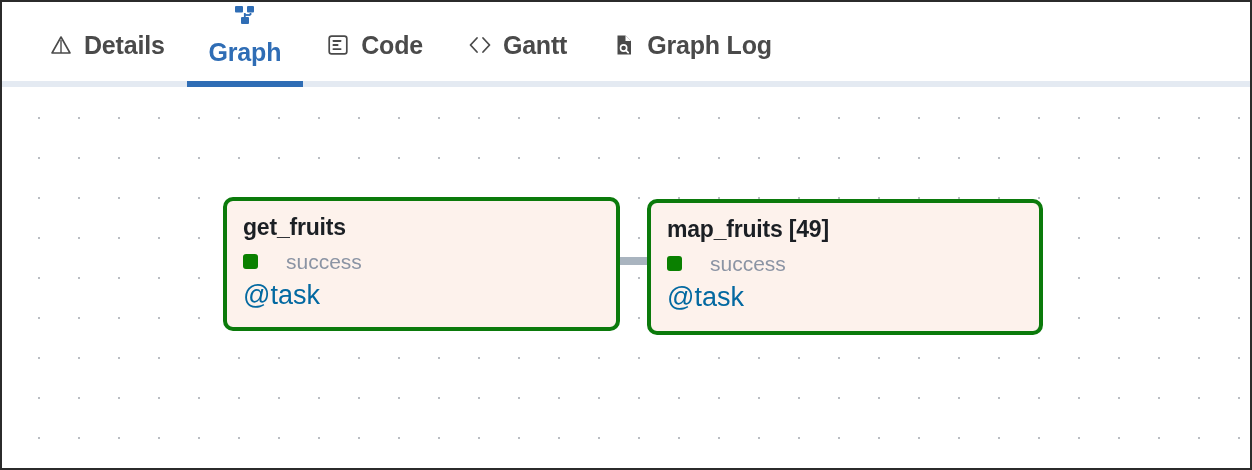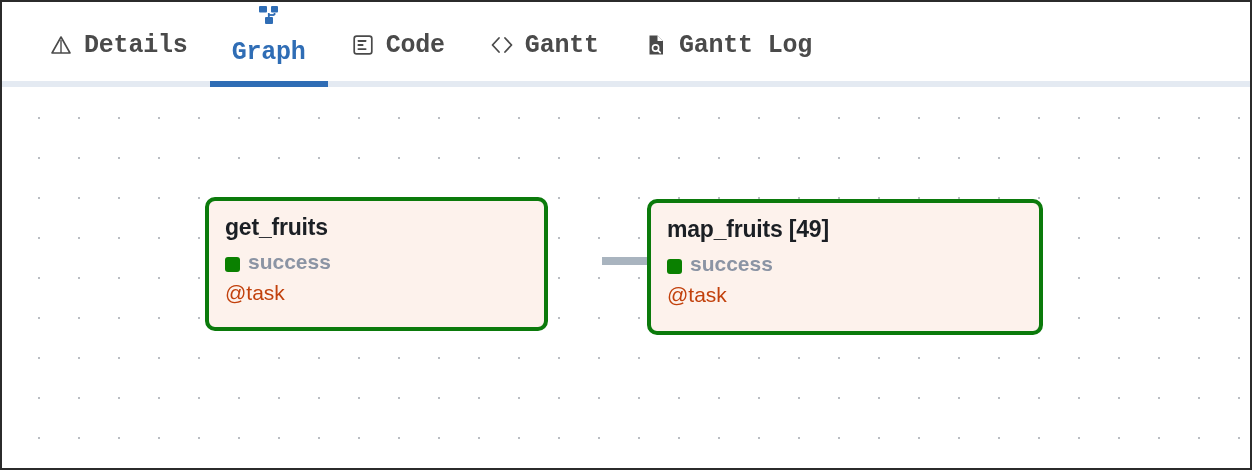--- a/index.html
+++ b/index.html
@@ -51,21 +51,21 @@
     padding: 0 22px;
     box-sizing: border-box;
     cursor: pointer;
     user-select: none;
     color: #4a4a4a;
     font-size: 25px;
     font-weight: bold;
     letter-spacing: -0.2px;
     background: transparent;
     border: none;
-    font-family: Liberation Mono, monospace;
+    font-family: Liberation Sans, sans-serif;
   }
   .tab .tab-label { line-height: 1; padding-top: 2px; }
   .tab .tab-icon {
     display: inline-flex;
     align-items: center;
     justify-content: center;
     width: 26px;
     height: 26px;
     flex: 0 0 26px;
   }
@@ -108,41 +108,40 @@
   }
   .node-title {
     font-size: 23px;
     font-weight: bold;
     color: #1b1f24;
     line-height: 1.15;
     letter-spacing: -0.2px;
   }
   .node-status-row {
     display: flex;
-    align-items: flex-end;
-    gap: 8px;
+    align-items: center;
+    gap: 28px;
     margin-top: 11px;
-    font-weight: bold;
   }
   .status-swatch {
     width: 15px;
     height: 15px;
     border-radius: 3px;
     background: #0a8000;
     flex: 0 0 15px;
   }
   .status-text {
     font-size: 21px;
     color: #8b94a4;
     line-height: 1;
   }
   .node-type {
     margin-top: 10px;
-    font-size: 21px;
-    color: #c2410c;
+    font-size: 27px;
+    color: #0369a1;
     line-height: 1;
   }
 </style>
 </head>
 <body>
 
 <div class="app-frame">
 
   <div class="tab-bar">
     <div class="tab-bar-underline"></div>
@@ -196,31 +195,31 @@
 
     <button class="tab">
       <span class="tab-icon">
         <svg width="24" height="24" viewBox="0 0 24 24" aria-hidden="true">
           <path d="M5.5 2.5 h8 L19 8 v13.5 H5.5 Z" fill="#4a4a4a"></path>
           <path d="M13.5 2.5 V8 H19 Z" fill="#ffffff"></path>
           <circle cx="11.6" cy="15" r="3.1" fill="none" stroke="#ffffff" stroke-width="1.6"></circle>
           <line x1="13.9" y1="17.3" x2="16.2" y2="19.6" stroke="#ffffff" stroke-width="1.8" stroke-linecap="round"></line>
         </svg>
       </span>
-      <span class="tab-label">Gantt Log</span>
+      <span class="tab-label">Graph Log</span>
     </button>
   </div>
 
   <div class="graph-canvas">
 
     <svg class="edge-layer" width="1248" height="381">
       <line x1="600" y1="174" x2="647" y2="174" stroke="#a9b4bf" stroke-width="8" stroke-linecap="butt"></line>
     </svg>
 
-    <div class="node" style="left:203px; top:110px; width:343px; height:134px;">
+    <div class="node" style="left:221px; top:110px; width:397px; height:134px;">
       <div class="node-title">get_fruits</div>
       <div class="node-status-row">
         <span class="status-swatch"></span>
         <span class="status-text">success</span>
       </div>
       <div class="node-type">@task</div>
     </div>
 
     <div class="node" style="left:645px; top:112px; width:396px; height:136px;">
       <div class="node-title">map_fruits [49]</div>

